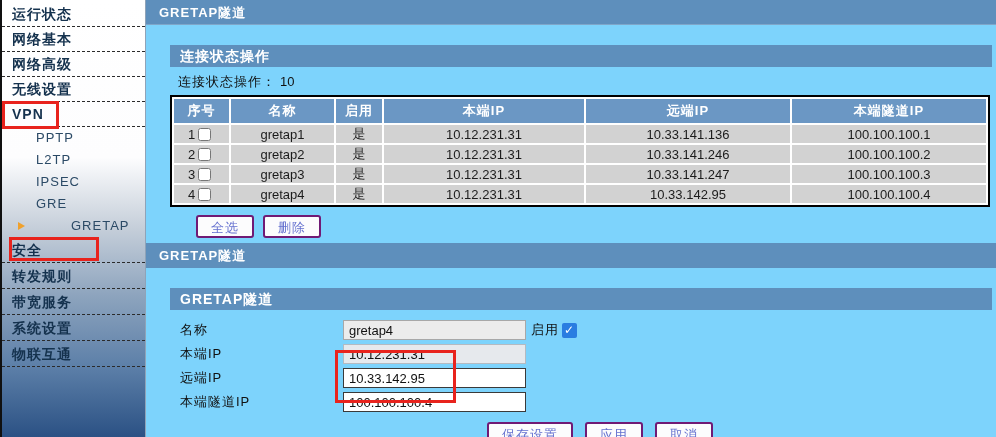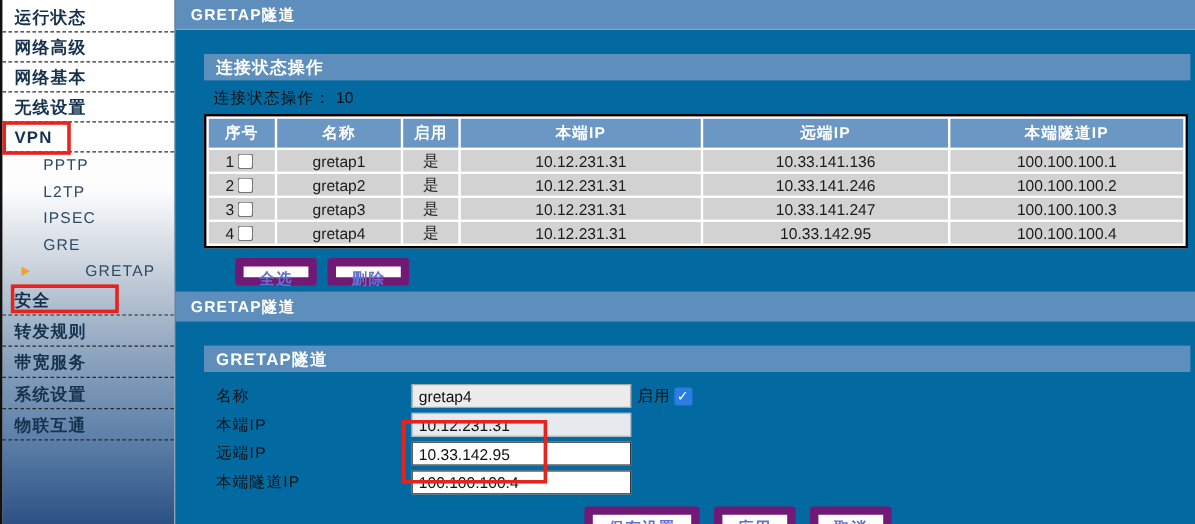--- a/index.html
+++ b/index.html
@@ -28,21 +28,21 @@
     font-size:13px; color:#2b4a66; letter-spacing:1px; cursor:pointer;
   }
   .side-sub.active { padding-left:16px; display:flex; align-items:center;gap:40px; }
   .tri {
     width:0; height:0; display:inline-block; margin-right:6px;
     border-left:7px solid #f0a12c; border-top:4px solid transparent; border-bottom:4px solid transparent;
   }
   .side-item.bottom { height:26px; line-height:26px; }
 
   
-  .main { flex:1; height:437px; background:#0369a1; overflow:hidden; }
+  .main { flex:1; height:437px; background:#7dd3fc; overflow:hidden; }
   .titlebar {
     height:25px; line-height:25px; padding-left:13px;
     background:#5e8fbc; color:#ffffff; font-size:13px; font-weight:bold; letter-spacing:1px;
     border-bottom:1px solid #7fa6c9;
   }
   .pad { padding:20px 4px 0 24px; }
   .section-bar {
     height:22px; line-height:22px; padding-left:10px;
     background:#5e8fbc; color:#ffffff; font-size:14px; font-weight:bold; letter-spacing:1px;
   }
@@ -59,23 +59,23 @@
   }
   table.rules td {
     height:18px; background:#d2d2d2; color:#1c1c1c;
     font-size:13px; text-align:center; white-space:nowrap; overflow:hidden;
   }
   td.seqcell { text-align:right; padding-right:4px; }
   td.seqcell input { width:13px; height:13px; vertical-align:-2px; margin-left:3px; }
 
   .btn-row { margin:8px 0 0 26px; display:flex; gap:9px; height:23px; }
   .btn {
-    background:#fcfcfd; border:7px solid #701a75; border-radius:3px;
+    background:#fcfcfd; border:2px solid #701a75; border-radius:3px;
     color:#6470cf; font-size:13px; padding:2px 13px; letter-spacing:1px;
-    font-family:inherit; cursor:pointer; line-height:17px;font-weight:bold;
+    font-family:inherit; cursor:pointer; line-height:17px;
   }
   .fullbar {
     height:25px; line-height:25px; margin-top:5px; padding-left:13px;
     background:#5e8fbc; color:#ffffff; font-size:13px; font-weight:bold; letter-spacing:1px;
   }
 
   
   .form { margin-top:9px; }
   .frow { display:flex; align-items:center; height:22px; margin-bottom:2px; padding-left:10px; font-size:13px; color:#111111; }
   .flabel { width:163px; letter-spacing:1px; }
@@ -100,22 +100,22 @@
   .ann-gretap { left:9px;   top:237px; width:90px;  height:24px; }
   .ann-inputs { left:335px; top:350px; width:121px; height:53px; }
 </style>
 </head>
 <body>
 
 <div class="app">
 
   <div class="sidebar">
     <div class="side-item">运行状态</div>
+    <div class="side-item">网络基本</div>
     <div class="side-item">网络高级</div>
-    <div class="side-item">网络基本</div>
     <div class="side-item">无线设置</div>
     <div class="side-item">VPN</div>
     <div class="side-sub">PPTP</div>
     <div class="side-sub">L2TP</div>
     <div class="side-sub">IPSEC</div>
     <div class="side-sub">GRE</div>
     <div class="side-sub active">
       <span class="tri"></span>
       <span>GRETAP</span>
     </div>

